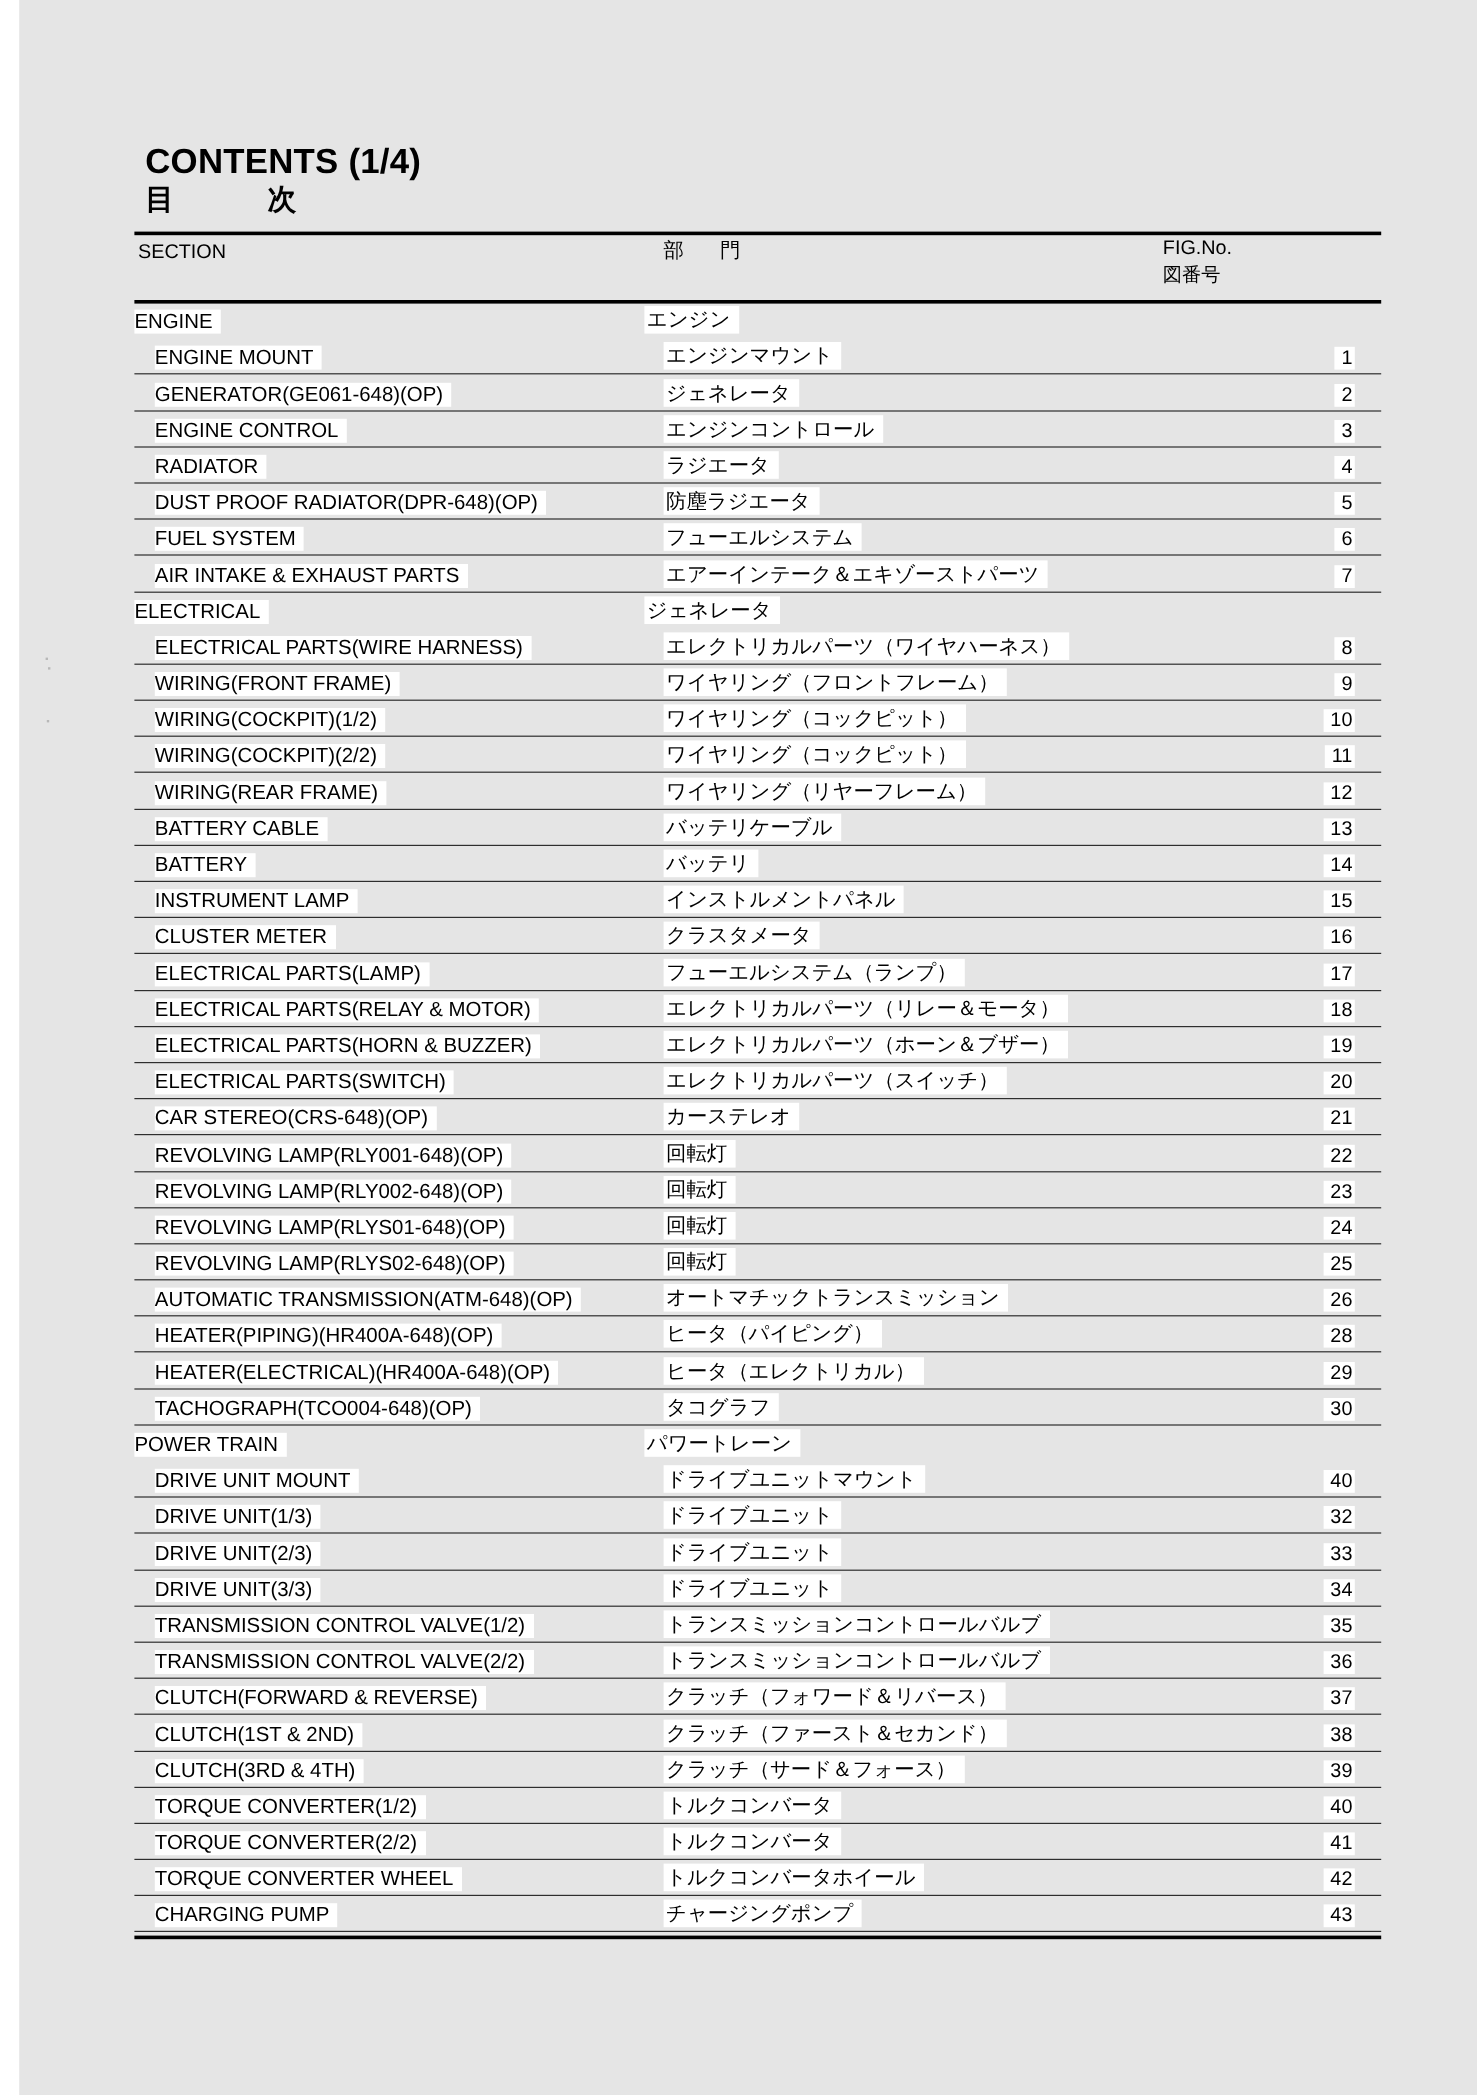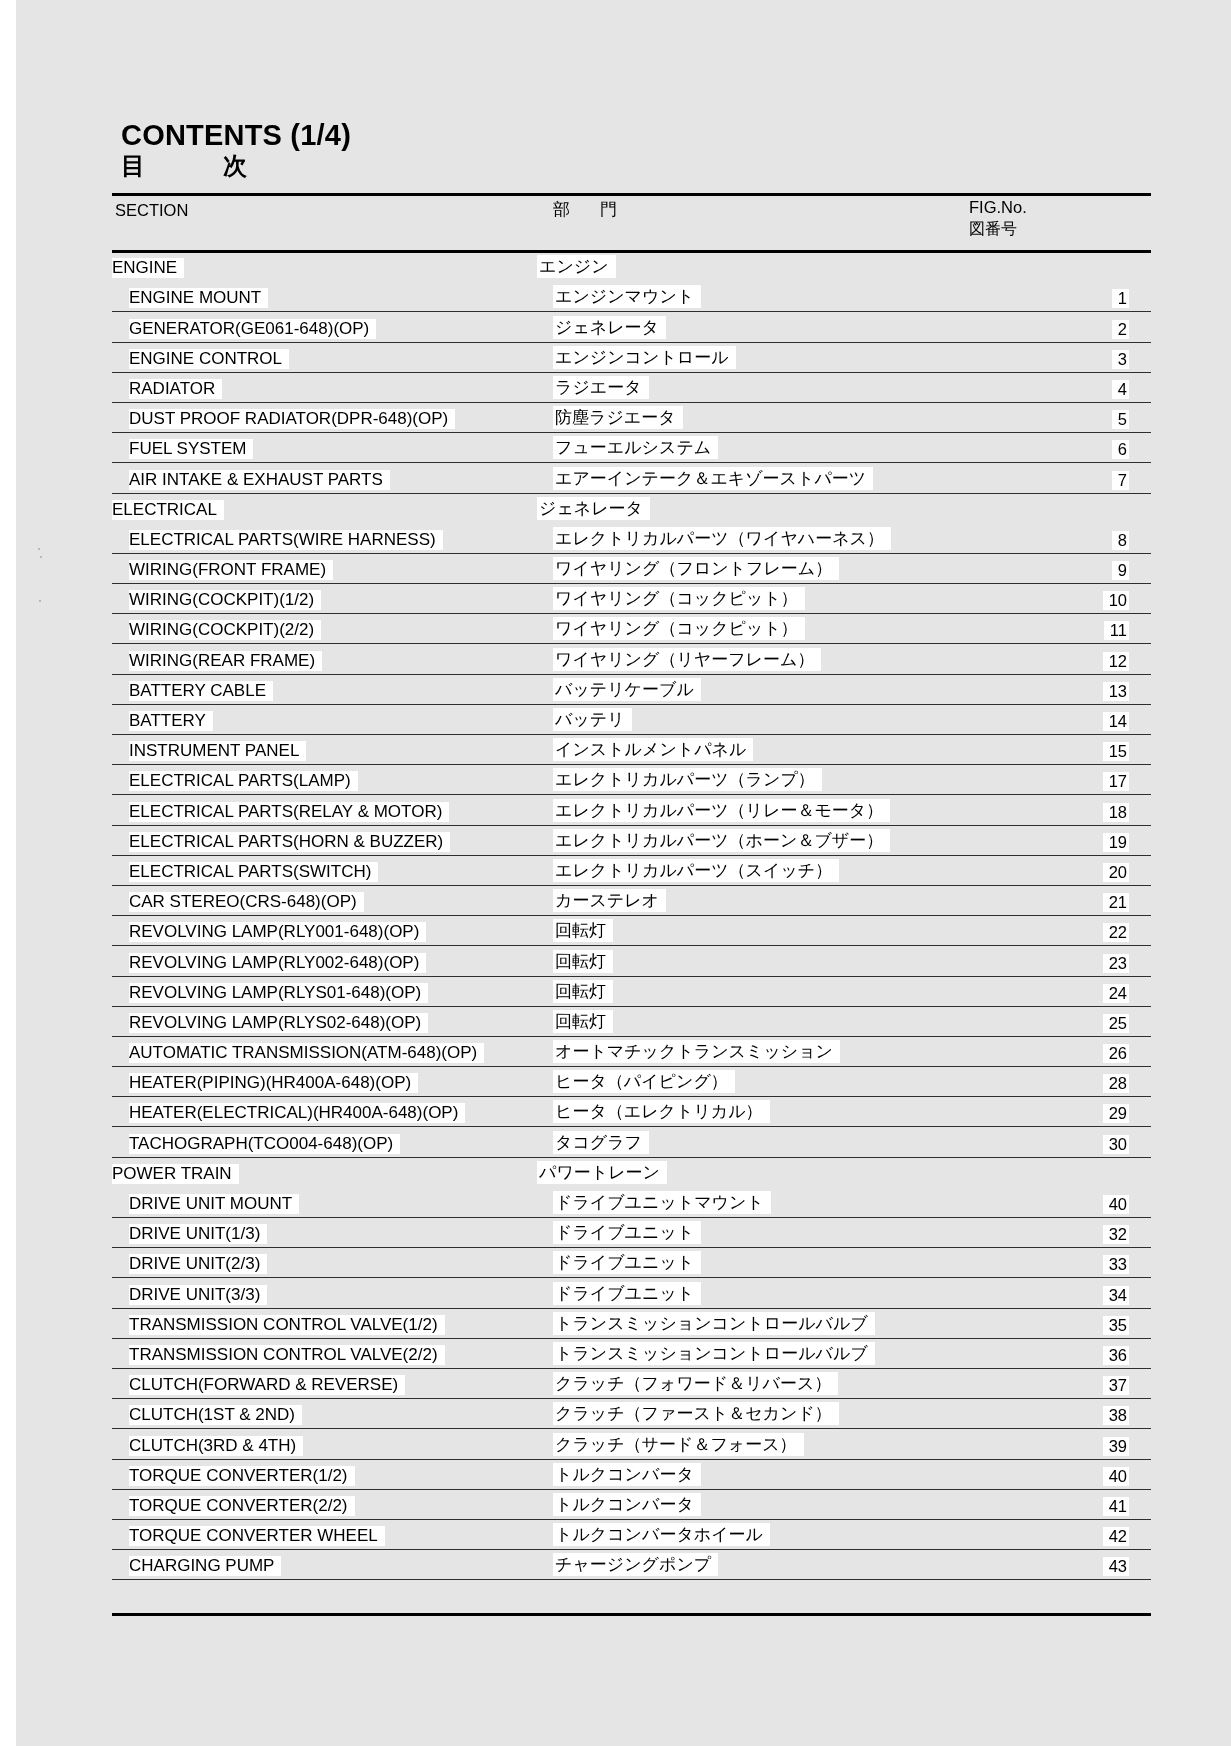--- a/index.html
+++ b/index.html
@@ -260,28 +260,34 @@
         <div class="fig">13</div>
       </div>
       <div class="row item">
         <div class="leader"></div>
         <div class="en">BATTERY</div>
         <div class="jp">バッテリ</div>
         <div class="fig">14</div>
       </div>
       <div class="row item">
         <div class="leader"></div>
-        <div class="en">INSTRUMENT PANEL</div>
+        <div class="en">INSTRUMENT LAMP</div>
         <div class="jp">インストルメントパネル</div>
         <div class="fig">15</div>
       </div>
       <div class="row item">
         <div class="leader"></div>
+        <div class="en">CLUSTER METER</div>
+        <div class="jp">クラスタメータ</div>
+        <div class="fig">16</div>
+      </div>
+      <div class="row item">
+        <div class="leader"></div>
         <div class="en">ELECTRICAL PARTS(LAMP)</div>
-        <div class="jp">エレクトリカルパーツ（ランプ）</div>
+        <div class="jp">フューエルシステム（ランプ）</div>
         <div class="fig">17</div>
       </div>
       <div class="row item">
         <div class="leader"></div>
         <div class="en">ELECTRICAL PARTS(RELAY &amp; MOTOR)</div>
         <div class="jp">エレクトリカルパーツ（リレー＆モータ）</div>
         <div class="fig">18</div>
       </div>
       <div class="row item">
         <div class="leader"></div>

